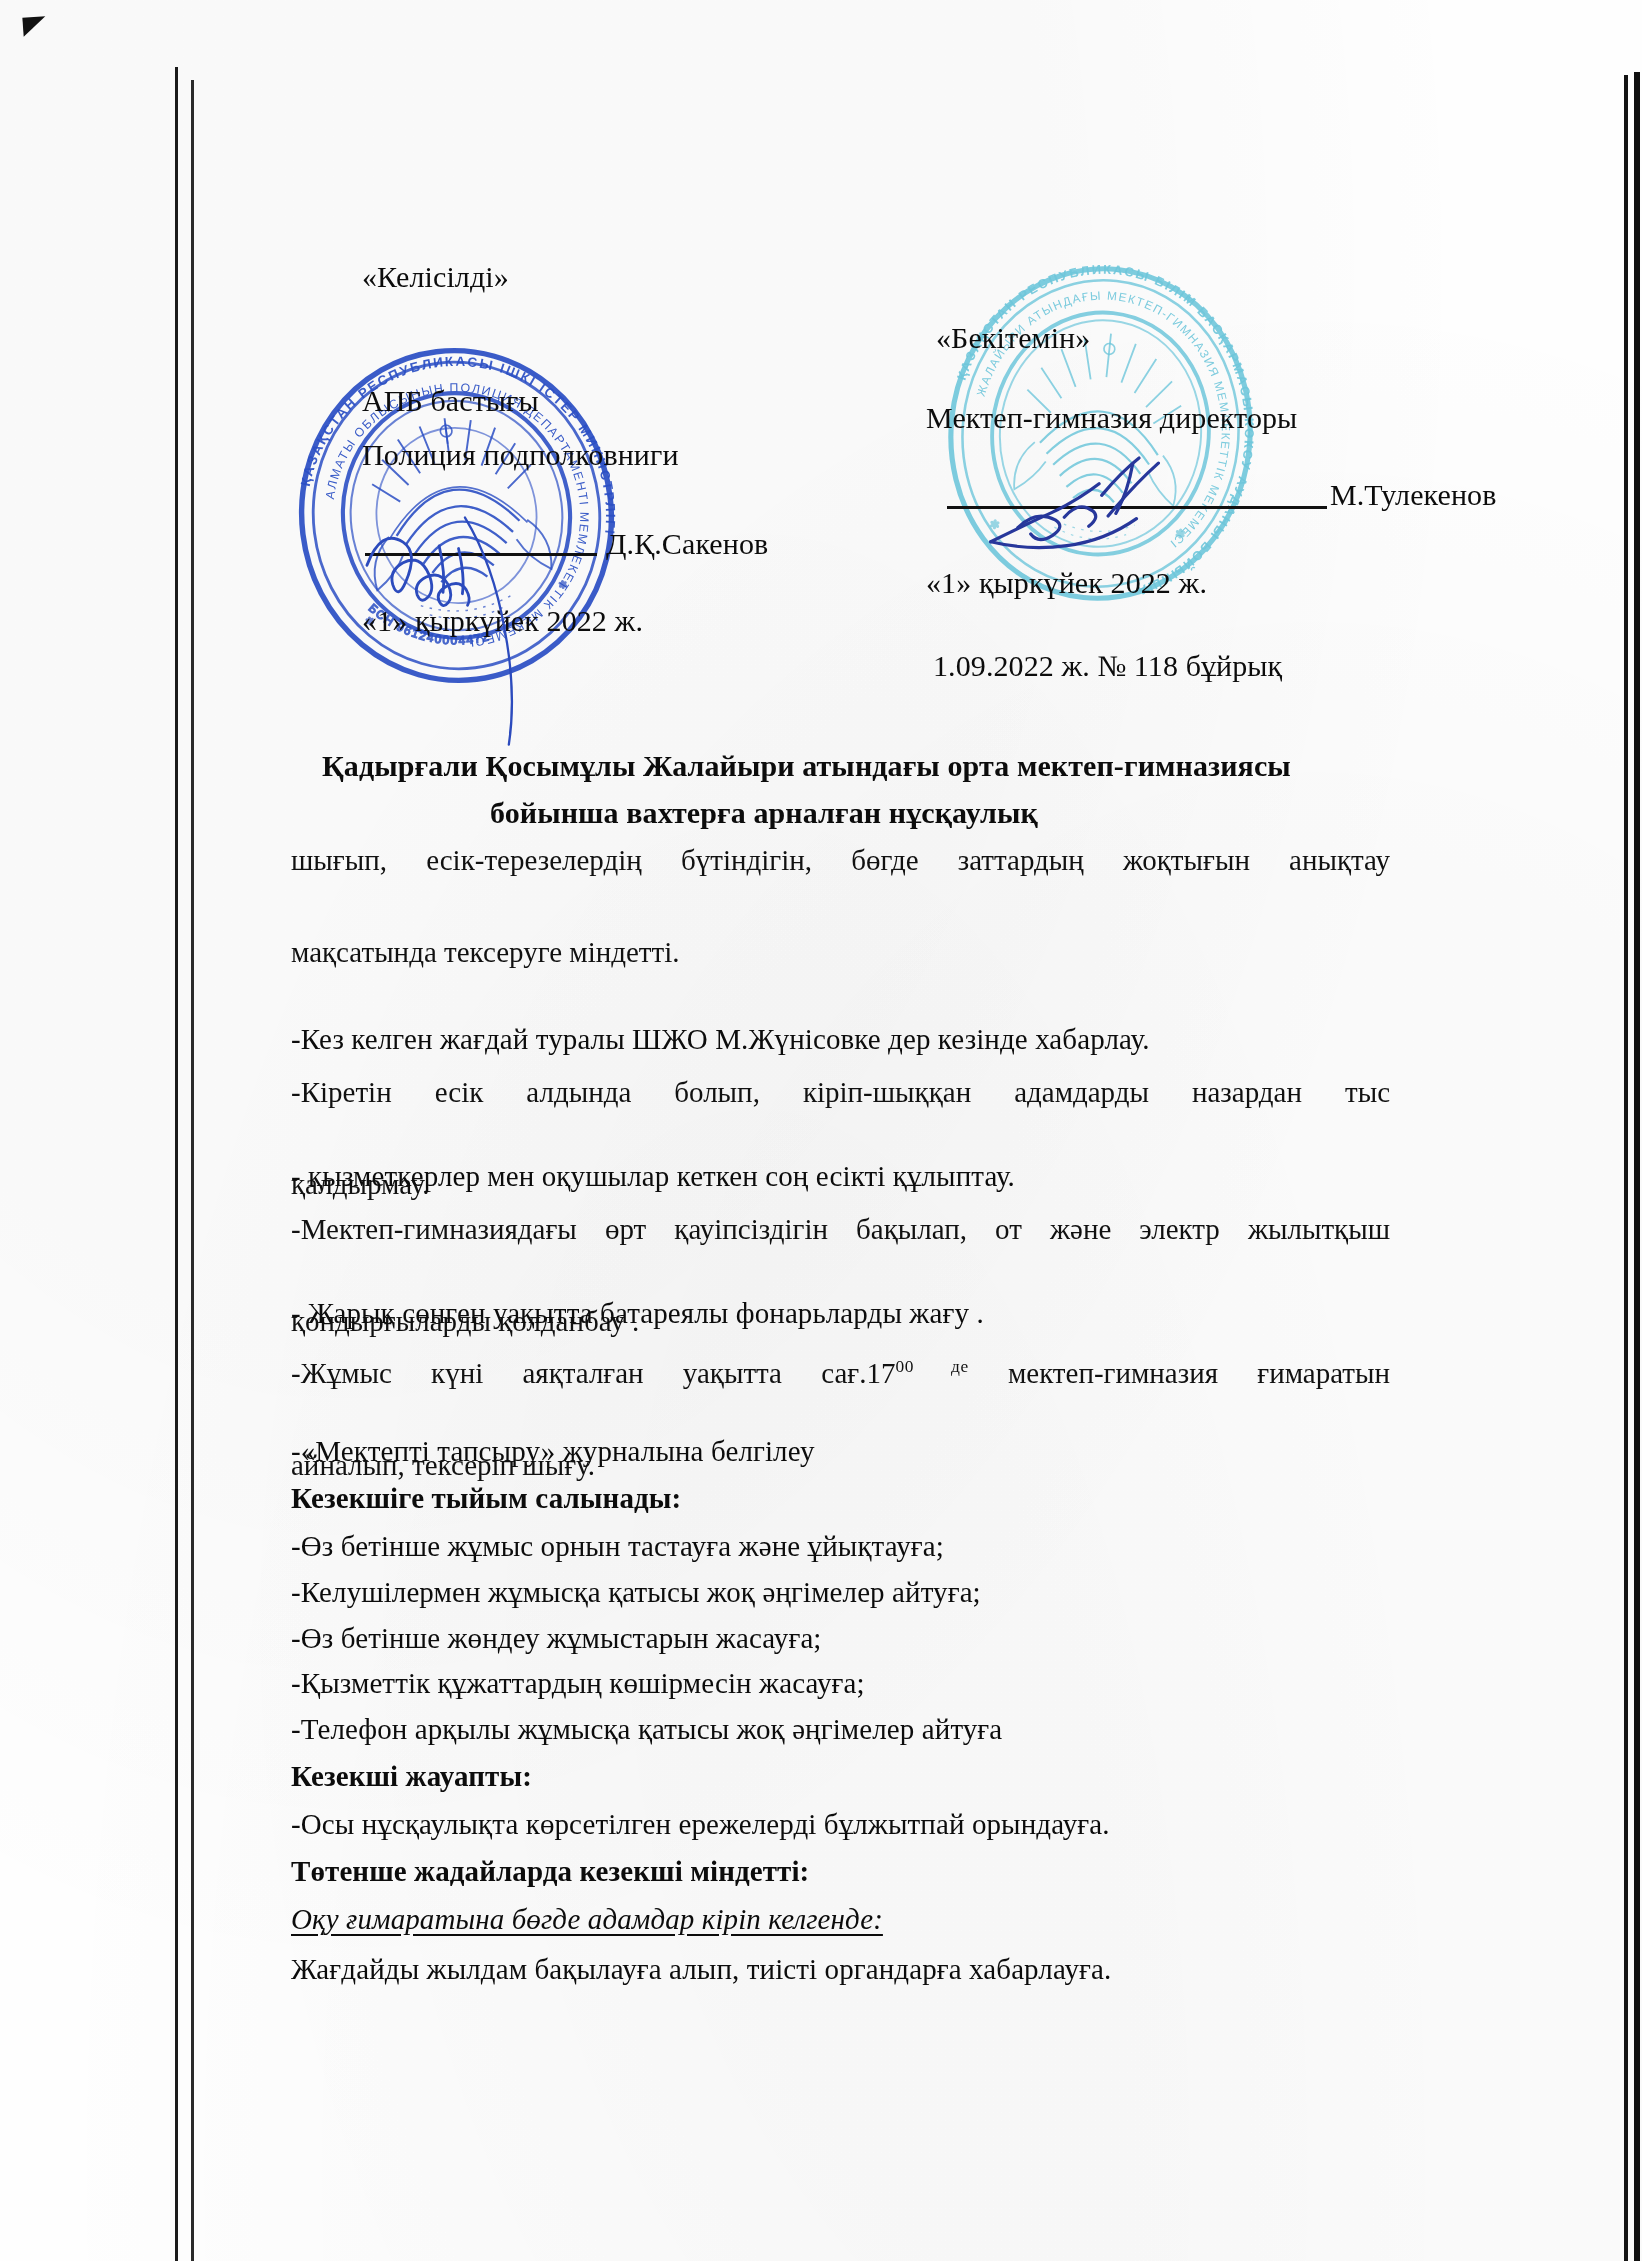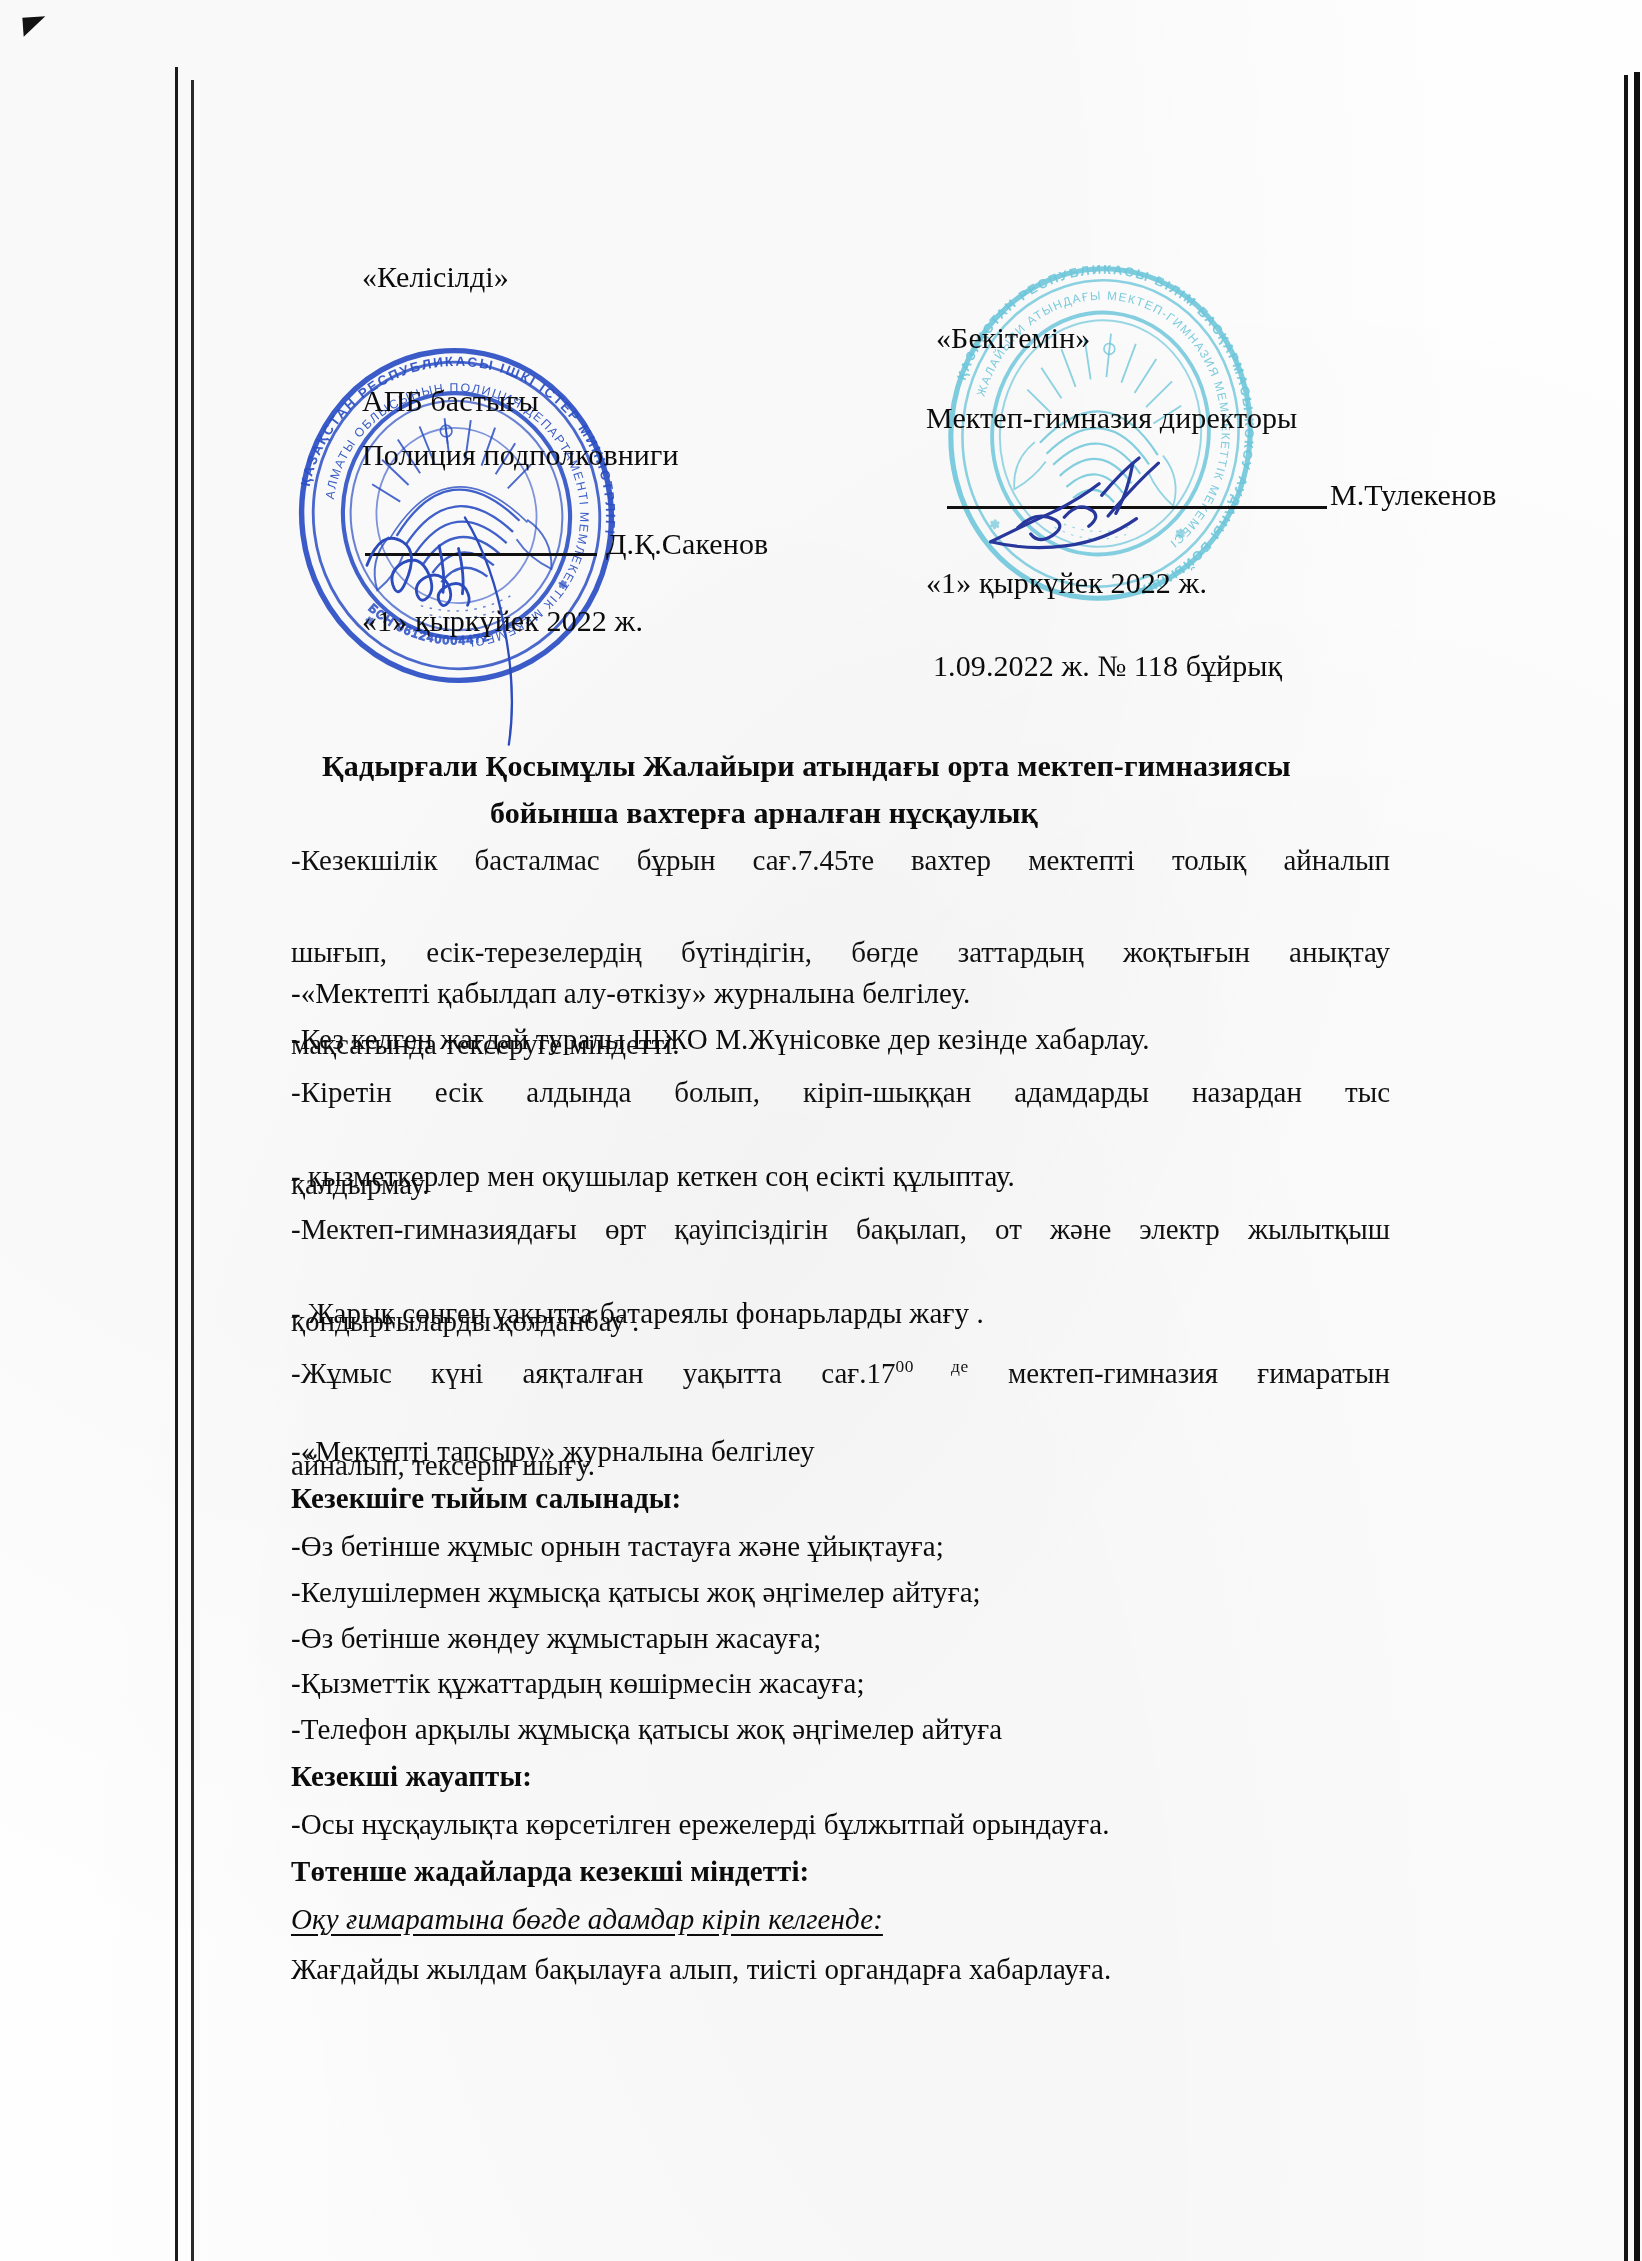--- a/index.html
+++ b/index.html
@@ -241,26 +241,24 @@
         <path d="M208 110 q42 -50 78 -82"></path>
         <path d="M246 30 q-8 44 -26 76"></path>
       </g>
     </svg>
   </div>
 
   <div class="txt f-title" style="left:490px;top:796px;">бойынша вахтерға арналған нұсқаулық</div>
   <div class="txt f-title" style="left:322px;top:749px;">Қадырғали Қосымұлы Жалайыри атындағы орта мектеп-гимназиясы</div>
 
   <div class="para" style="left:291px;top:837px;width:1099px;">
-    <span class="lineA">-Кезекшілік басталмас бұрын сағ.7.45те   вахтер   мектепті толық айналып</span>
     <span class="lineA">шығып, есік-терезелердің бүтіндігін, бөгде заттардың жоқтығын анықтау</span>
     <span>мақсатында тексеруге міндетті.</span>
   </div>
 
-  <div class="txt f-body" style="left:291px;top:977px;">-«Мектепті қабылдап алу-өткізу» журналына белгілеу.</div>
 
   <div class="txt f-body" style="left:291px;top:1023px;">-Кез келген жағдай туралы ШЖО М.Жүнісовке дер кезінде хабарлау.</div>
 
   <div class="para" style="left:291px;top:1069px;width:1099px;">
     <span class="lineA">-Кіретін  есік  алдында  болып,  кіріп-шыққан  адамдарды  назардан  тыс</span>
     <span>қалдырмау.</span>
   </div>
 
   <div class="txt f-body" style="left:291px;top:1160px;">- қызметкерлер мен оқушылар кеткен соң есікті құлыптау.</div>
 

